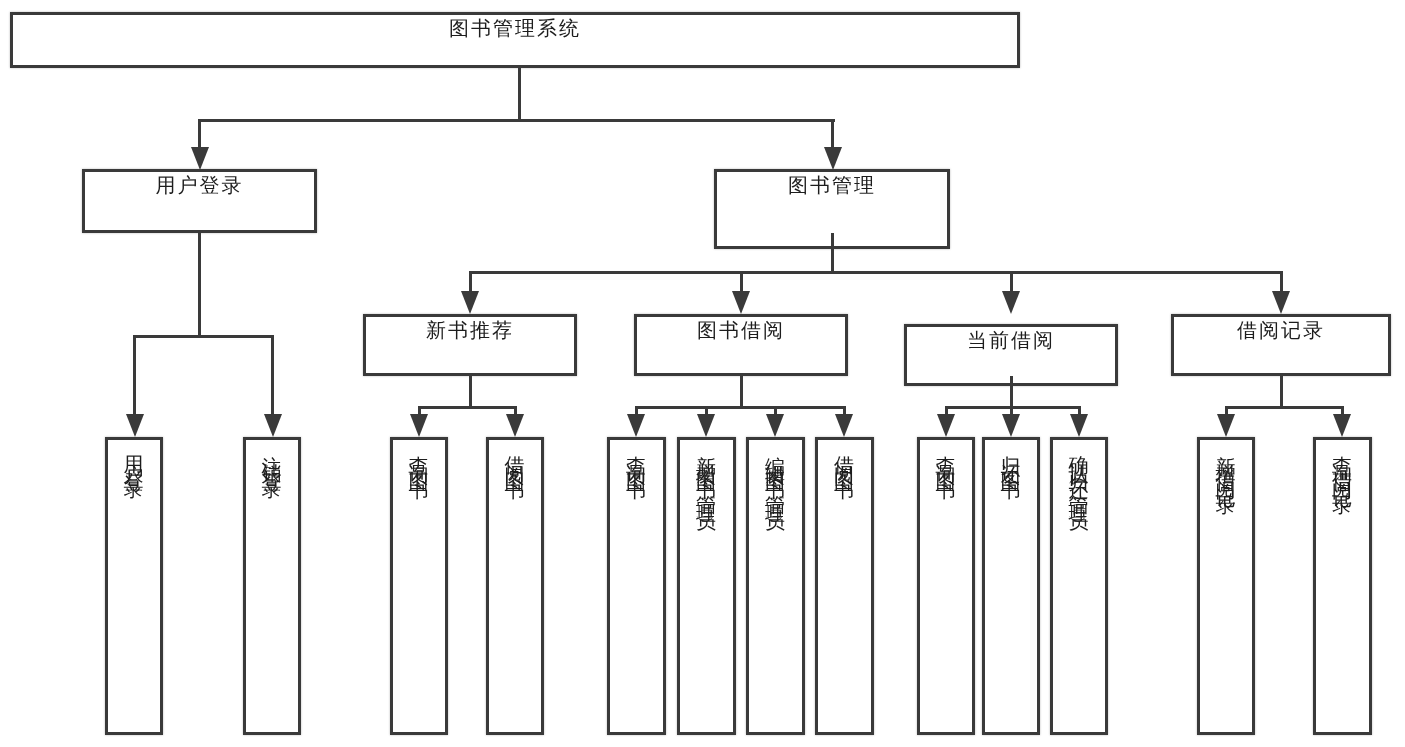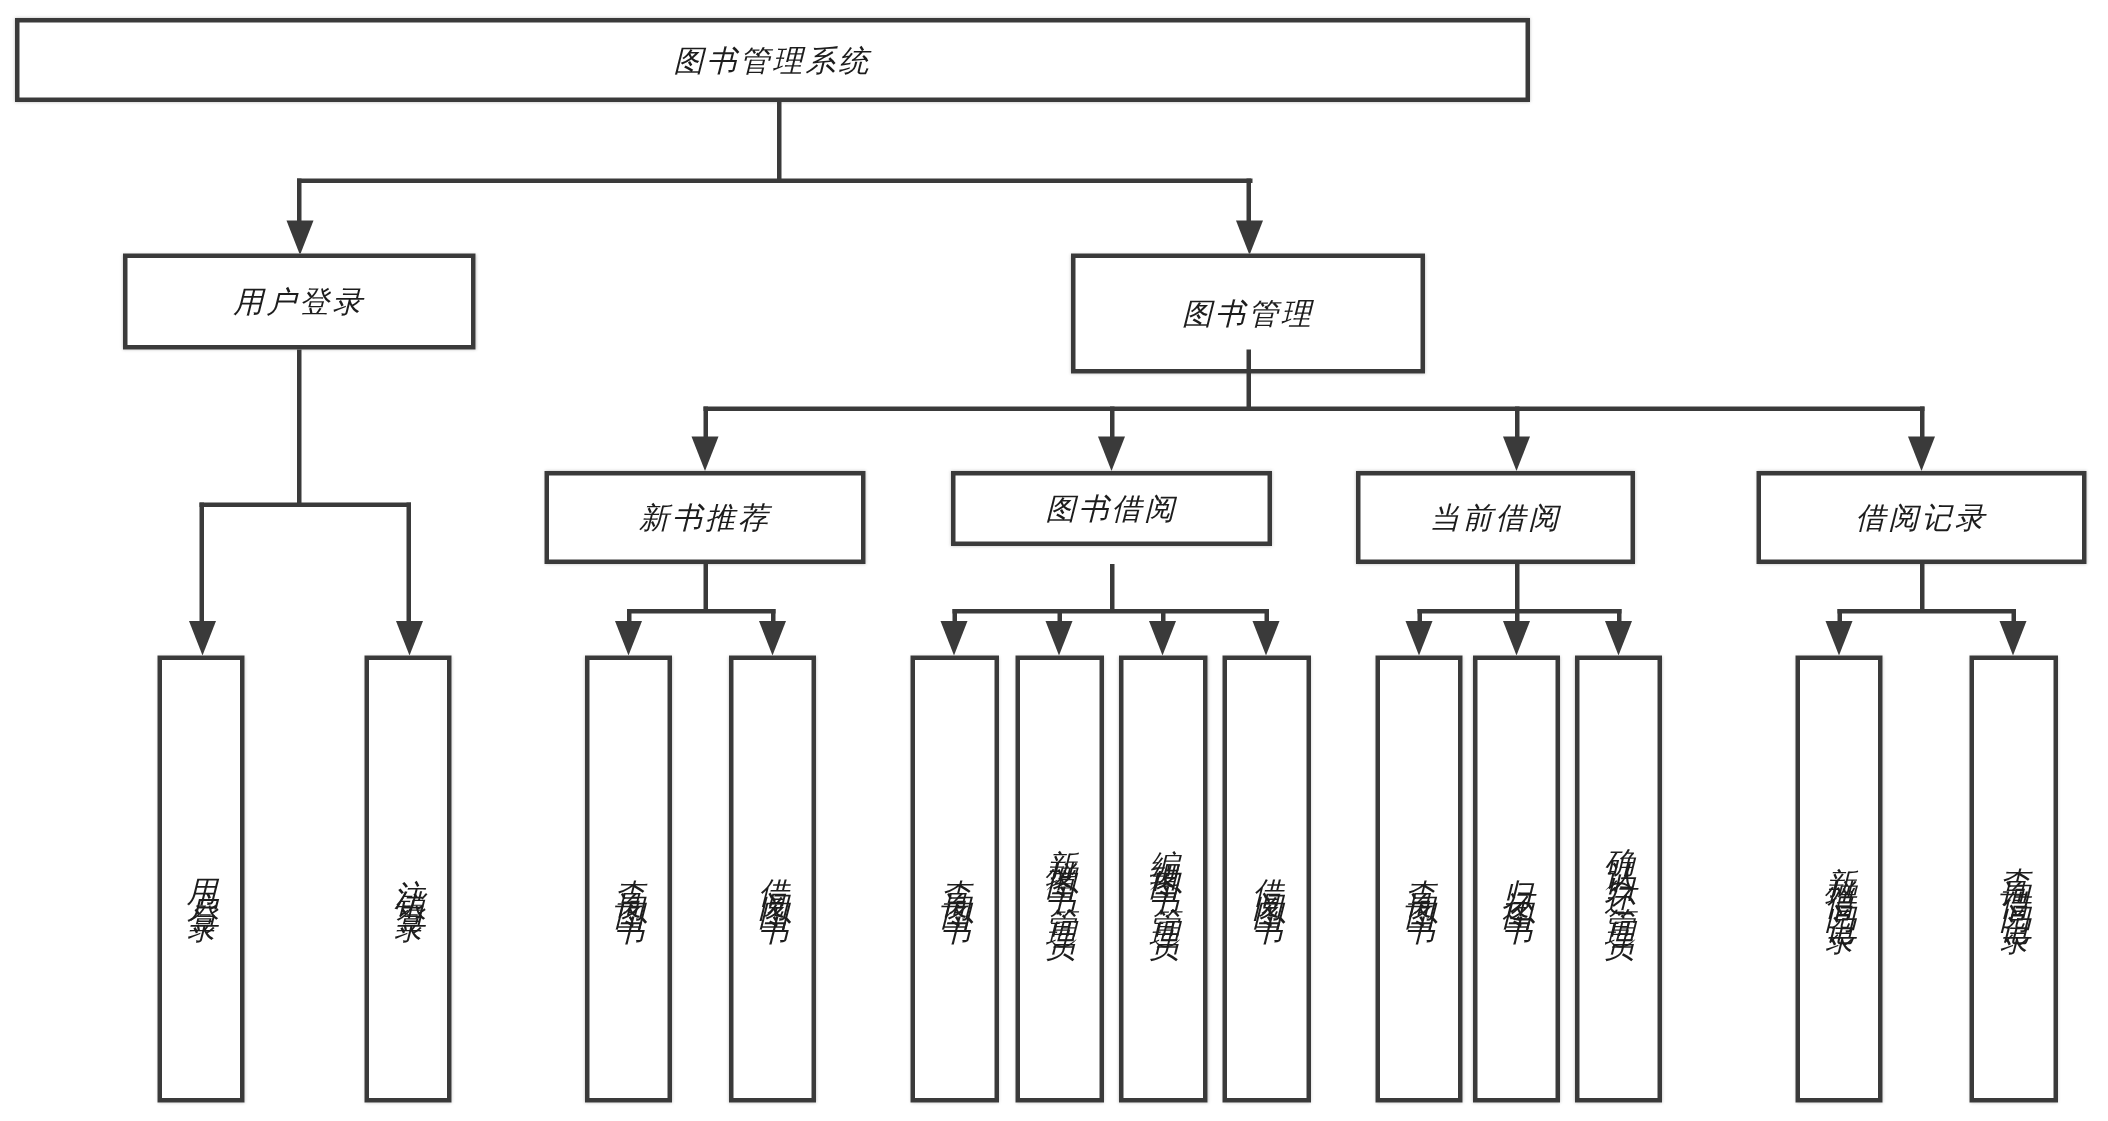--- a/index.html
+++ b/index.html
@@ -3,23 +3,22 @@
 <meta charset="utf-8">
 <style>
   html,body{margin:0;padding:0;background:#ffffff;}
   .canvas{
     position:relative;width:1405px;height:747px;background:#ffffff;
     font-family:"Liberation Sans",sans-serif;color:#1d1d1d;overflow:hidden;
   }
   .box{
     position:absolute;box-sizing:border-box;
     border:3px solid #3a3a3a;background:#ffffff;
-    display:flex;align-items:center;justify-content:center;
+    display:flex;justify-content:center;
     box-shadow:0 0 2px rgba(60,60,60,.35);
-    font-style:italic;
   }
   .hbox .lbl{font-size:20px;letter-spacing:2px;white-space:nowrap;color:#1d1d1d;}
   .vbox .lbl{
     writing-mode:vertical-rl;text-orientation:mixed;
     font-size:20px;letter-spacing:8px;line-height:1.1;color:#1d1d1d;
   }
   .hline,.vline{position:absolute;background:#3a3a3a;}
   .hline{height:3px;}
   .vline{width:3px;}
   .arrowhead{
@@ -70,24 +69,24 @@
   <div class="vline" style="left:1010px;top:271px;height:22px"></div>
   <div class="vline" style="left:1280px;top:271px;height:22px"></div>
   <div class="arrowhead" style="left:461px;top:291px"></div>
   <div class="arrowhead" style="left:732px;top:291px"></div>
   <div class="arrowhead" style="left:1002px;top:291px"></div>
   <div class="arrowhead" style="left:1272px;top:291px"></div>
 
   <div class="box hbox" style="left:363px;top:314px;width:214px;height:62px">
     <span class="lbl">新书推荐</span>
   </div>
-  <div class="box hbox" style="left:634px;top:314px;width:214px;height:50px">
+  <div class="box hbox" style="left:634px;top:314px;width:214px;height:62px">
     <span class="lbl">图书借阅</span>
   </div>
-  <div class="box hbox" style="left:904px;top:314px;width:186px;height:62px">
+  <div class="box hbox" style="left:904px;top:324px;width:214px;height:62px">
     <span class="lbl">当前借阅</span>
   </div>
   <div class="box hbox" style="left:1171px;top:314px;width:220px;height:62px">
     <span class="lbl">借阅记录</span>
   </div>
 
   <div class="vline" style="left:469px;top:376px;height:32px"></div>
   <div class="vline" style="left:740px;top:376px;height:32px"></div>
   <div class="vline" style="left:1010px;top:376px;height:32px"></div>
   <div class="vline" style="left:1280px;top:376px;height:32px"></div>

